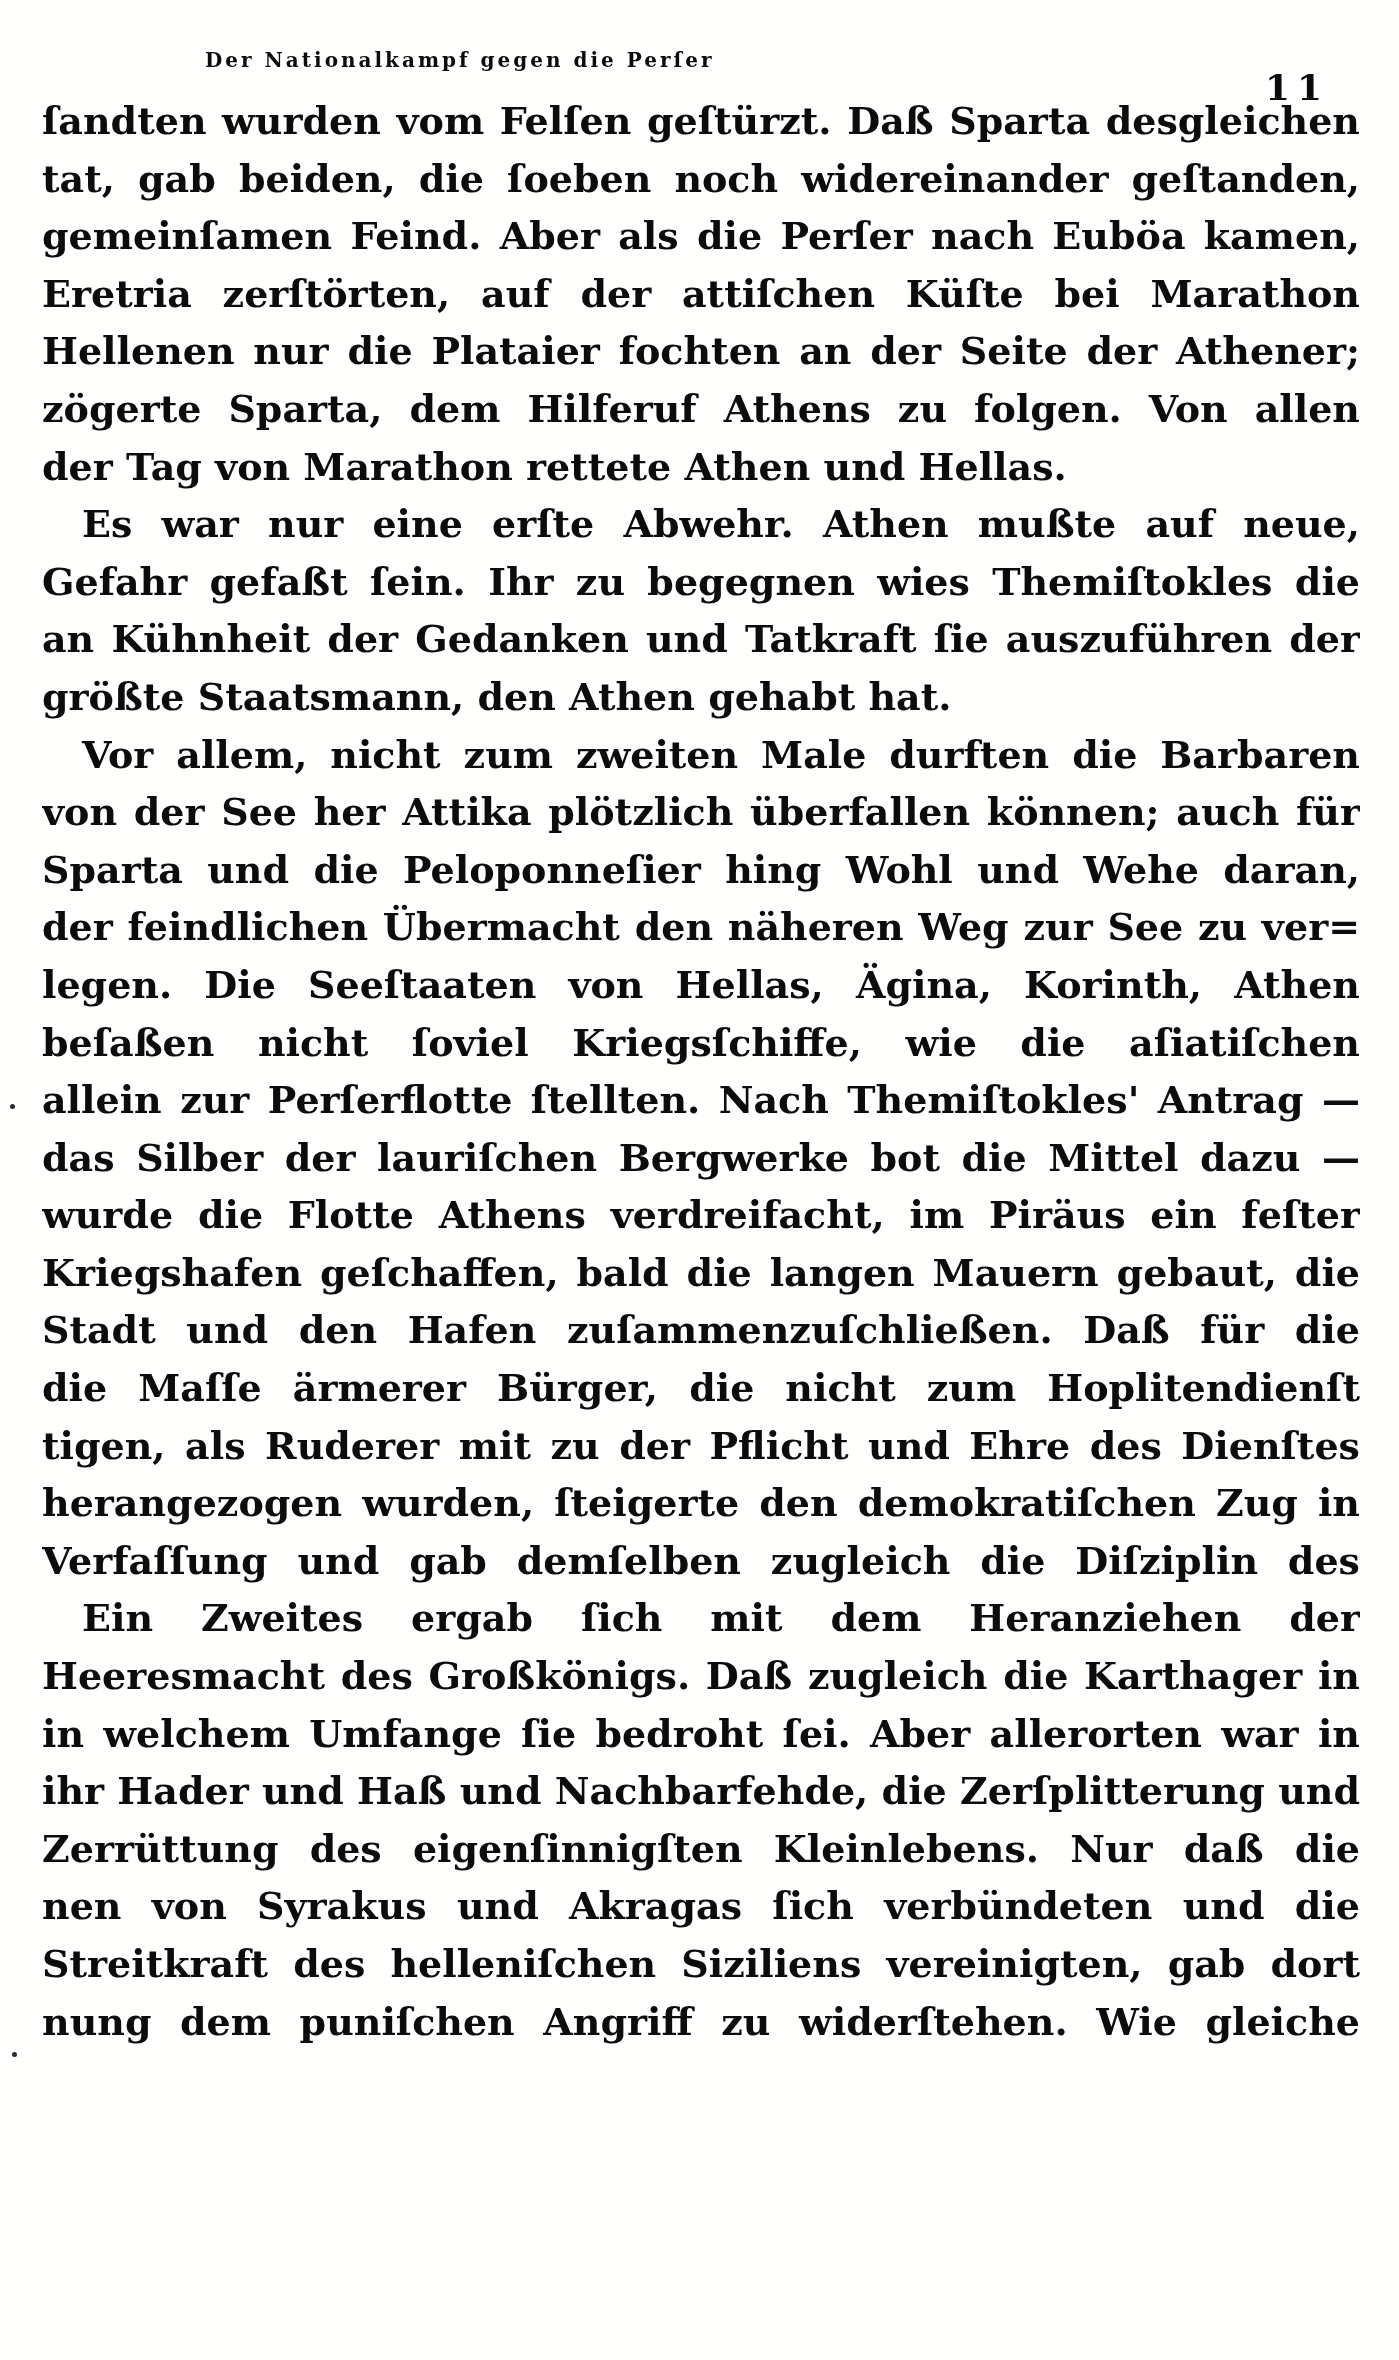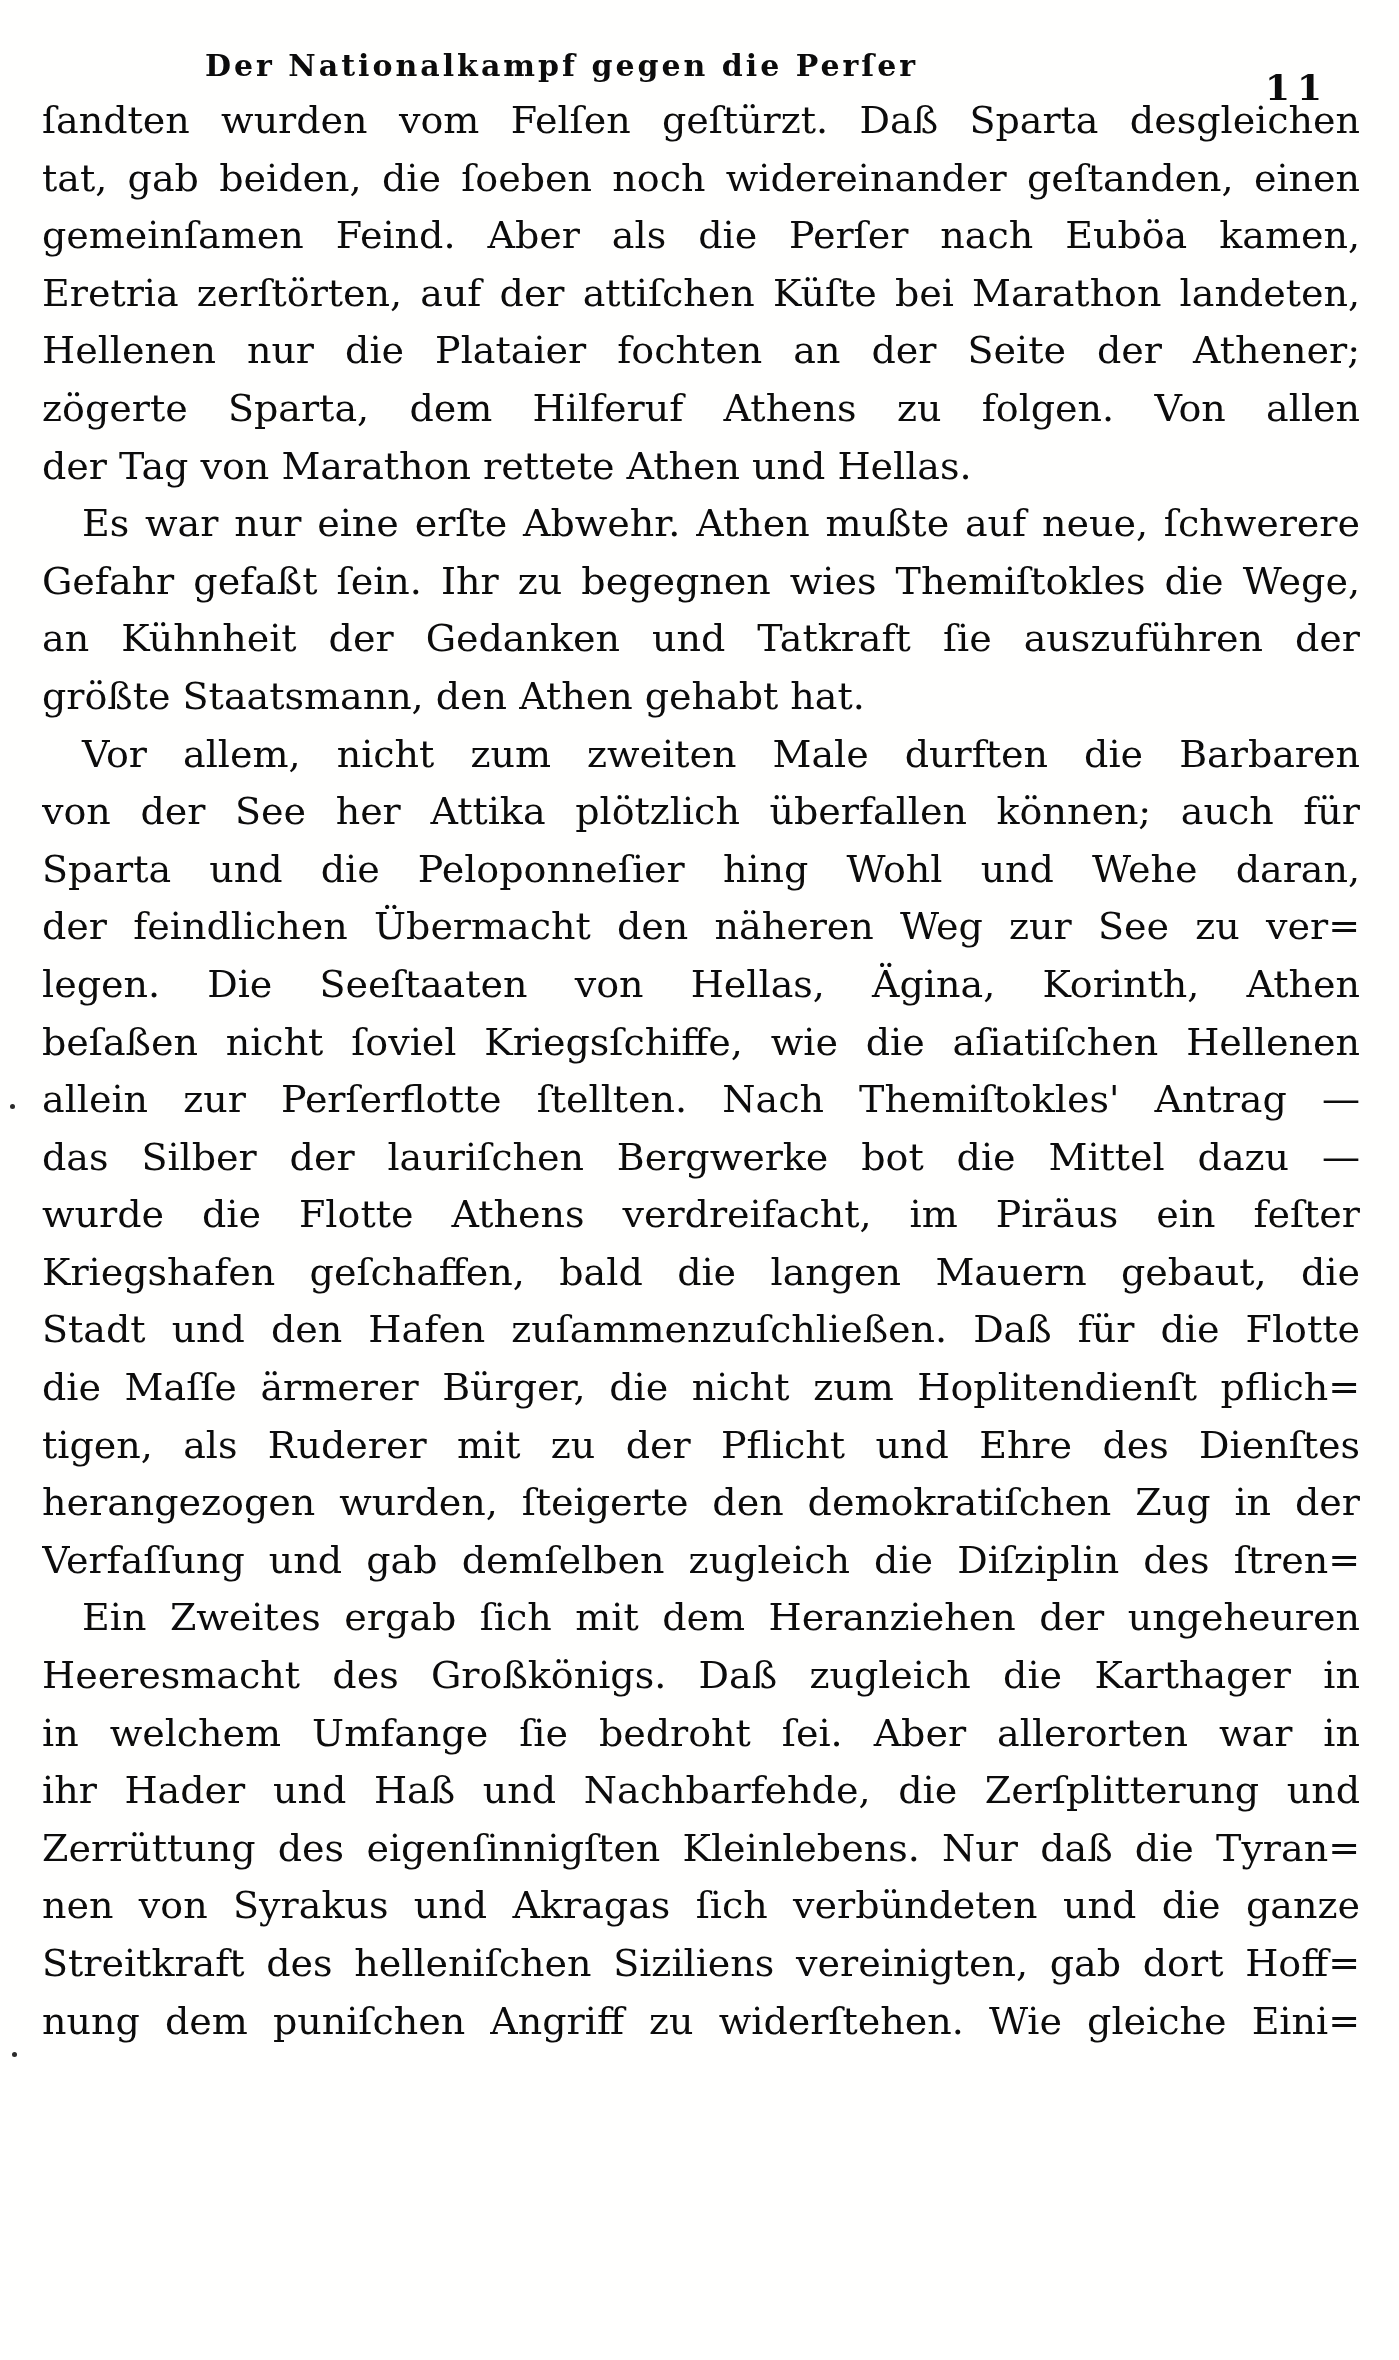--- a/index.html
+++ b/index.html
@@ -17,40 +17,40 @@
     position: absolute;
     top: 40px;
     left: 0;
     width: 100%;
     height: 60px;
   }
   .header-title {
     position: absolute;
     left: 205px;
     top: 8px;
-    font-size: 30px;
+    font-size: 20px;
     font-weight: bold;
     letter-spacing: 3px;
     white-space: nowrap;
   }
   .page-number {
     position: absolute;
     right: 70px;
     top: 26px;
     font-size: 36px;
     font-weight: bold;
     letter-spacing: 7px;
   }
   .body-text {
     position: absolute;
     left: 42px;
     top: 92px;
     width: 1318px;
     font-size: 38px;
-    font-weight: normal;
+    font-weight: bold;
     line-height: 57.6px;
   }
   .line {
     height: 57.6px;
     overflow: hidden;
     text-align: justify;
     text-align-last: justify;
     white-space: nowrap0;
   }
   .line.last-line {

